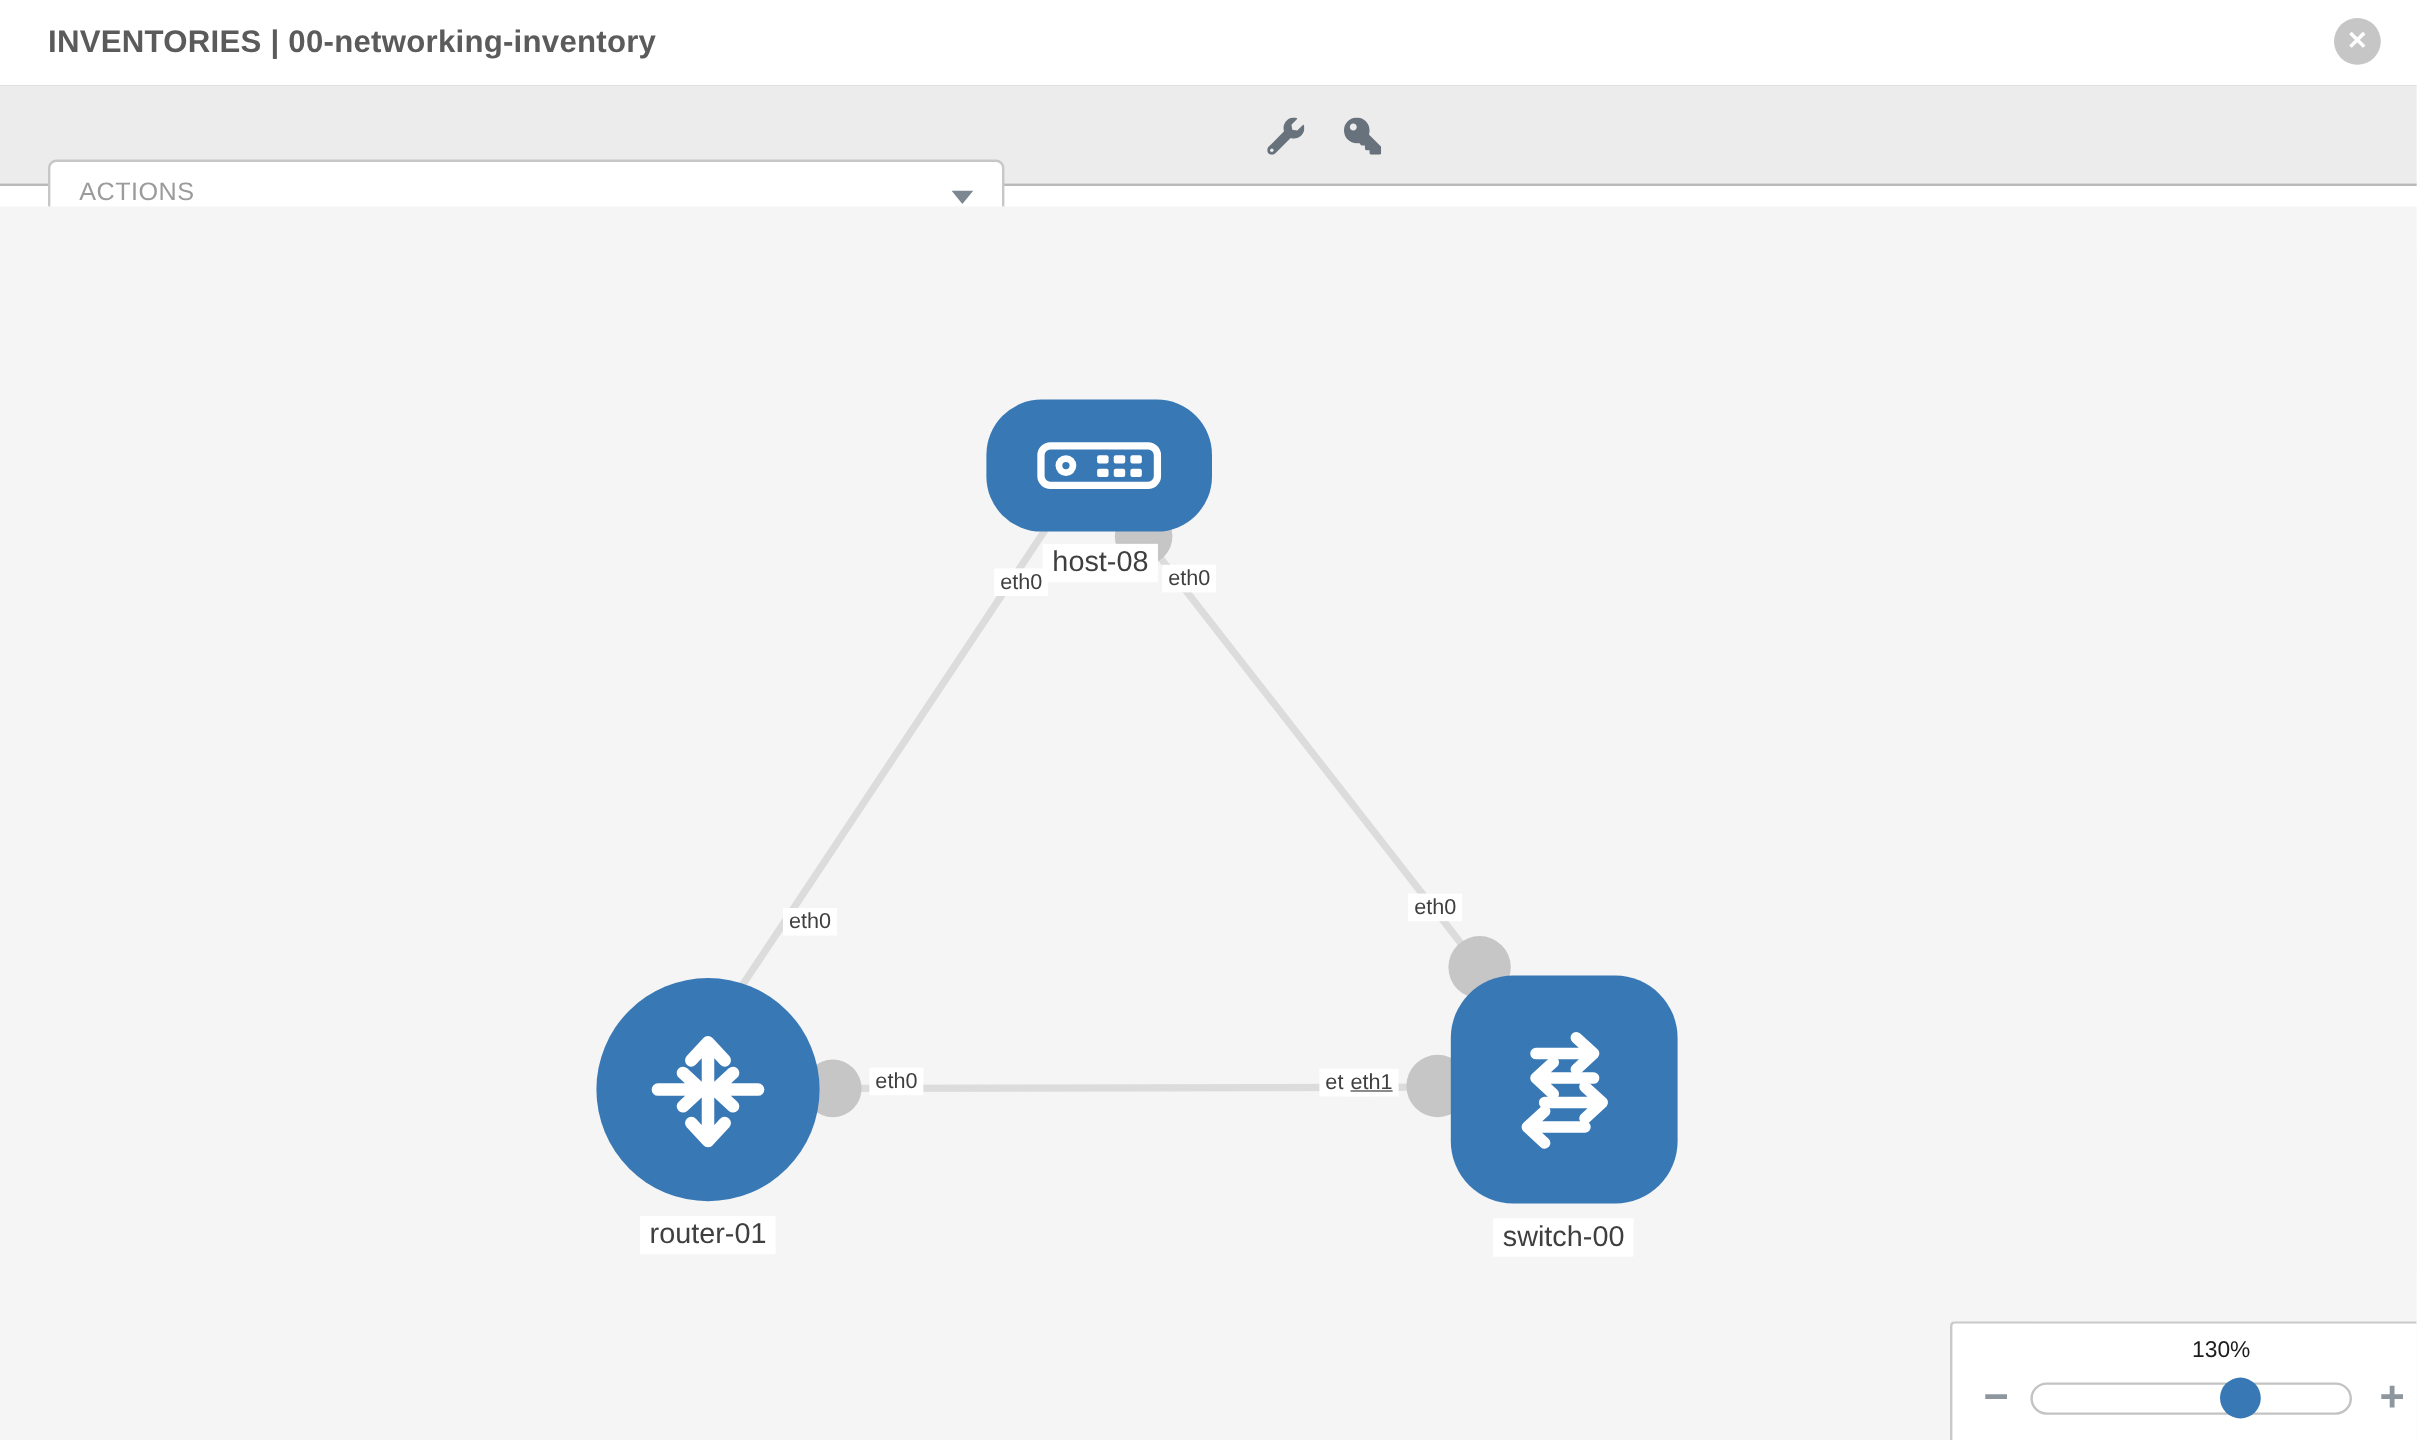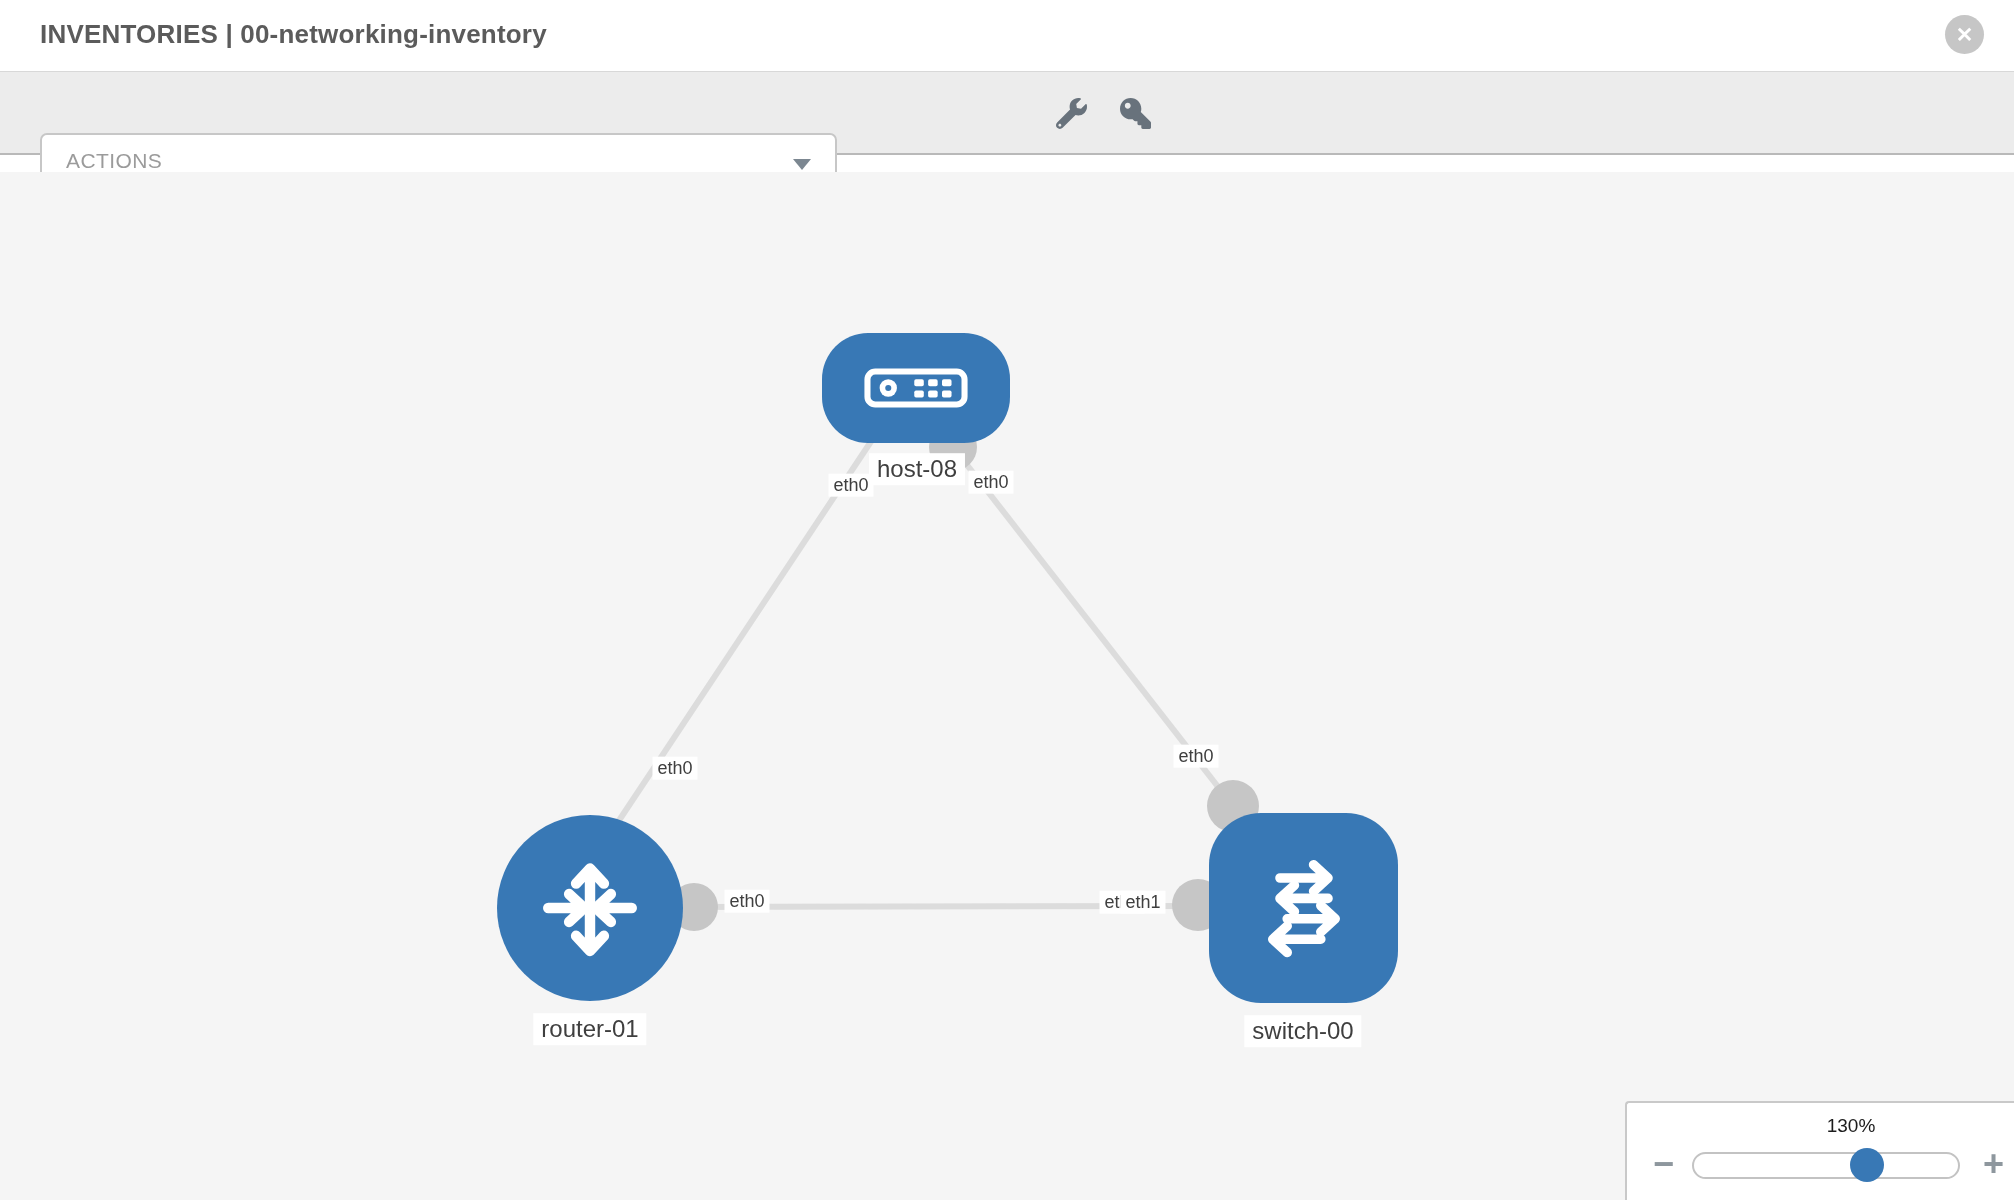--- a/index.html
+++ b/index.html
@@ -157,21 +157,21 @@
 
     <span class="chip chip-if" style="left:851px; top:313px;">eth0</span>
     <span class="chip chip-node" style="left:917px; top:297px;">host-08</span>
     <span class="chip chip-if" style="left:991px; top:310px;">eth0</span>
 
     <span class="chip chip-if" style="left:675px; top:596px;">eth0</span>
     <span class="chip chip-if" style="left:1196px; top:584px;">eth0</span>
 
     <span class="chip chip-if" style="left:747px; top:729px;">eth0</span>
     <span class="chip chip-if" style="left:1122px; top:730px;">eth0</span>
-    <span class="chip chip-if" style="left:1143px; top:730px;">eth1</span>
+    <span class="chip chip-if" style="left:1143px; top:730px;text-decoration:underline;">eth1</span>
 
     <span class="chip chip-node" style="left:590px; top:857px;">router-01</span>
     <span class="chip chip-node" style="left:1303px; top:859px;">switch-00</span>
 
     <div class="zoom-panel">
       <div class="zoom-level">130%</div>
       <div class="zoom-row">
         <span class="zoom-minus">−</span>
         <div class="slider-track">
           <div class="slider-knob"></div>

